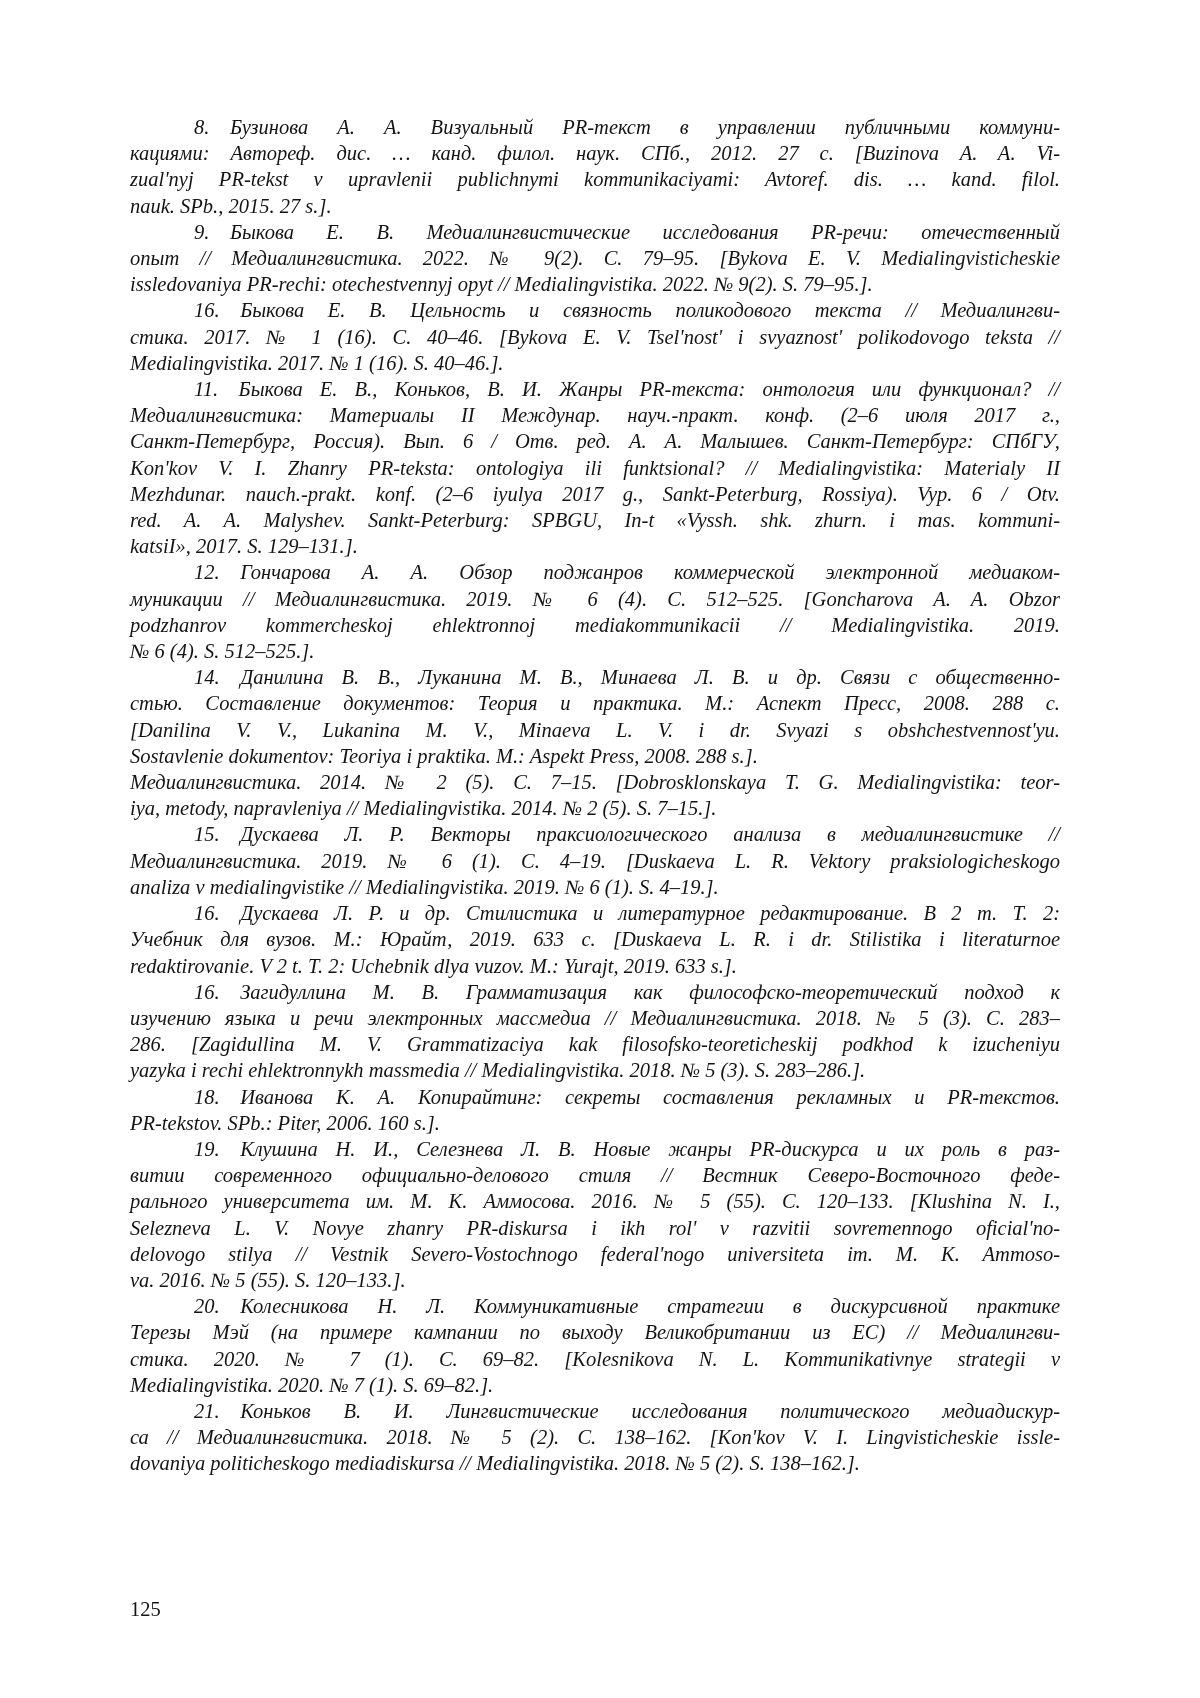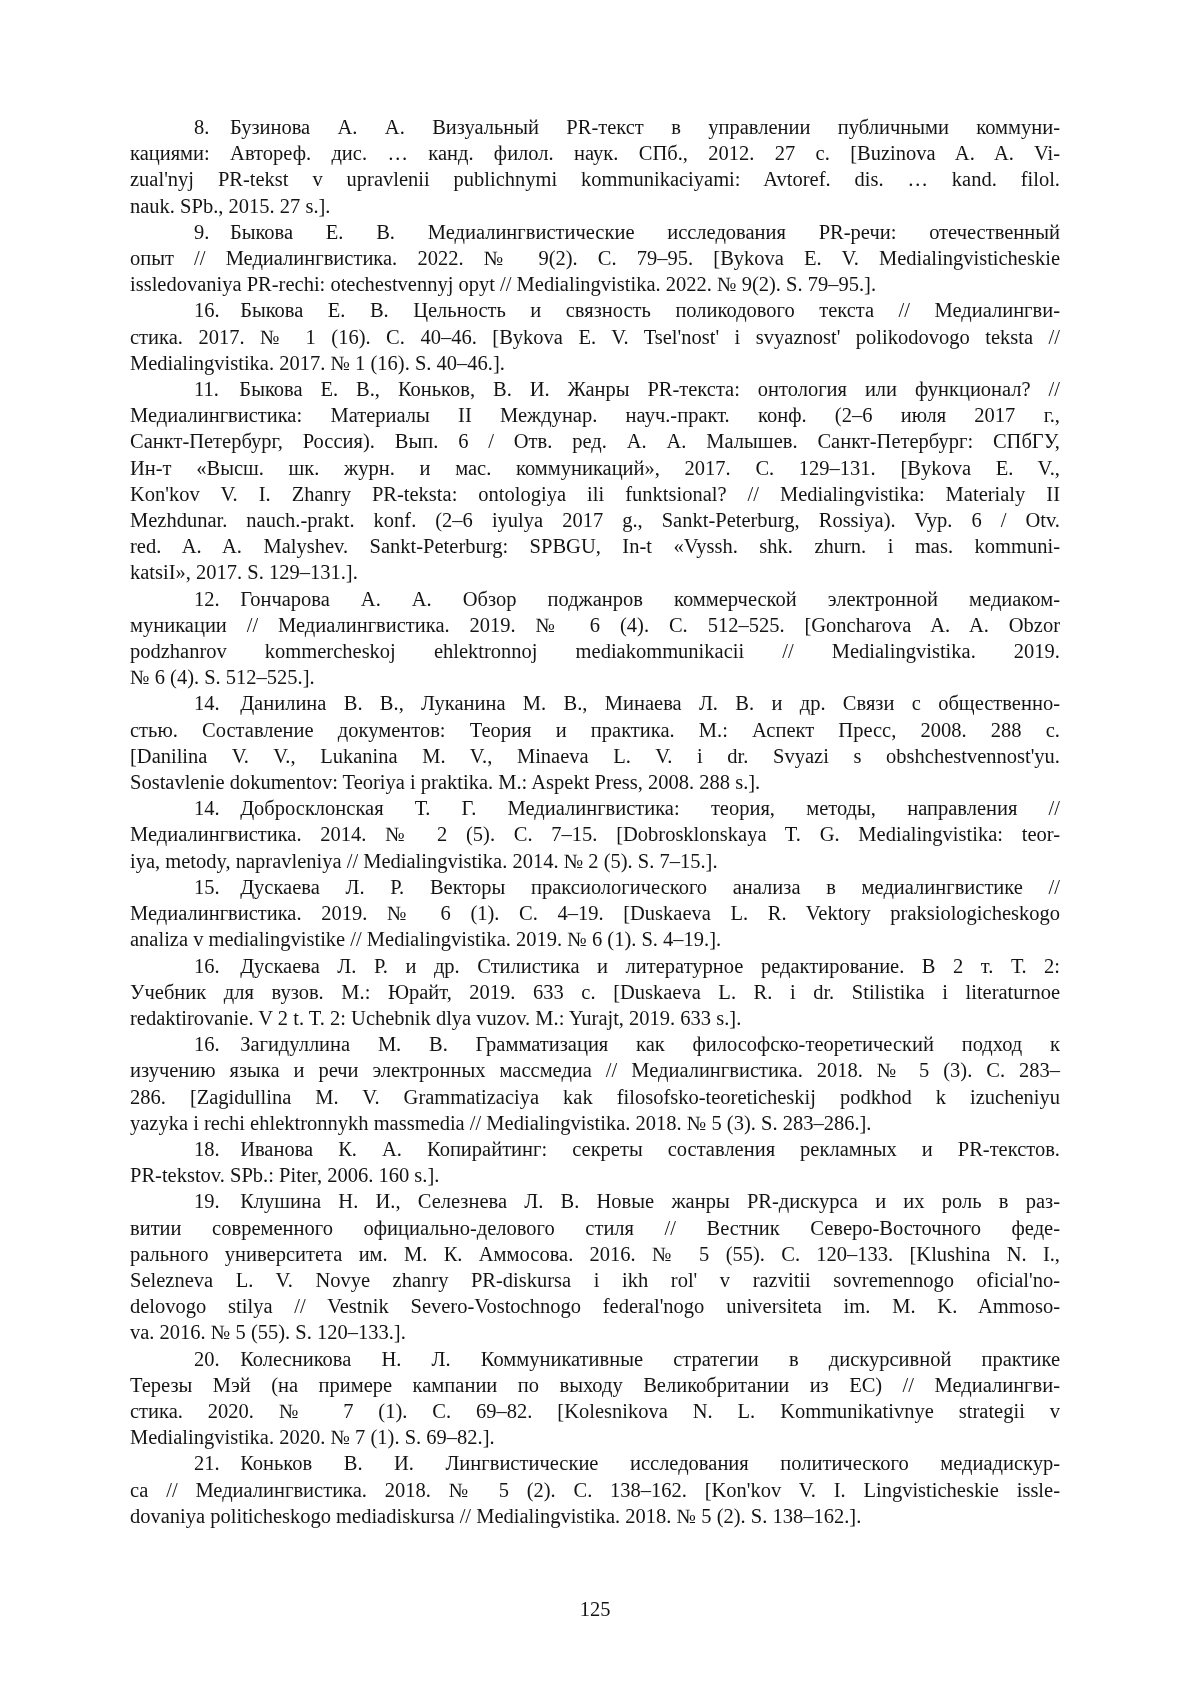--- a/index.html
+++ b/index.html
@@ -10,20 +10,21 @@
     margin: 0 auto;
     background: #ffffff;
     color: #141414;
     font-family: "Liberation Serif", "DejaVu Serif", serif;
   }
   .textblock {
     position: absolute;
     left: 130px;
     top: 114px;
     width: 930px;
+    font-style: italic;
   }
   .ref {
     margin: 0;
     padding: 0;
     font-size: 20.5px;
     line-height: 26.2px;
   }
   .ln {
     display: block;
     text-align: justify;
@@ -31,21 +32,21 @@
     white-space: normal;
     hyphens: none;
   }
   .ln.first { text-indent: 64px; }
   .ln.last  { text-align-last: left; }
   .pagenum {
     position: absolute;
     left: 130px;
     top: 1596px;
     width: 930px;
-    text-align: center;
+    text-align: left;
     font-size: 20.5px;
     line-height: 26px;
   }
 </style>
 </head>
 <body>
 
 <div class="page">
   <main class="textblock">
 
@@ -65,21 +66,20 @@
     <p class="ref">
       <span class="ln first">16.  Быкова Е. В. Цельность и связность поликодового текста // Медиалингви-</span>
       <span class="ln">стика. 2017. № 1 (16). С. 40–46. [Bykova E. V. Tsel'nost' i svyaznost' polikodovogo teksta //</span>
       <span class="ln last">Medialingvistika. 2017. № 1 (16). S. 40–46.].</span>
     </p>
 
     <p class="ref">
       <span class="ln first">11.  Быкова Е. В., Коньков, В. И. Жанры PR-текста: онтология или функционал? //</span>
       <span class="ln">Медиалингвистика: Материалы II Междунар. науч.-практ. конф. (2–6 июля 2017 г.,</span>
       <span class="ln">Санкт-Петербург, Россия). Вып. 6 / Отв. ред. А. А. Малышев. Санкт-Петербург: СПбГУ,</span>
-      <span class="ln">Ин-т «Высш. шк. журн. и мас. коммуникаций», 2017. С. 129–131. [Bykova E. V.,</span>
       <span class="ln">Kon'kov V. I. Zhanry PR-teksta: ontologiya ili funktsional? // Medialingvistika: Materialy II</span>
       <span class="ln">Mezhdunar. nauch.-prakt. konf. (2–6 iyulya 2017 g., Sankt-Peterburg, Rossiya). Vyp. 6 / Otv.</span>
       <span class="ln">red. A. A. Malyshev. Sankt-Peterburg: SPBGU, In-t «Vyssh. shk. zhurn. i mas. kommuni-</span>
       <span class="ln last">katsiI», 2017. S. 129–131.].</span>
     </p>
 
     <p class="ref">
       <span class="ln first">12.  Гончарова А. А. Обзор поджанров коммерческой электронной медиаком-</span>
       <span class="ln">муникации // Медиалингвистика. 2019. № 6 (4). С. 512–525. [Goncharova A. A. Obzor</span>
       <span class="ln">podzhanrov kommercheskoj ehlektronnoj mediakommunikacii // Medialingvistika. 2019.</span>
@@ -87,21 +87,20 @@
     </p>
 
     <p class="ref">
       <span class="ln first">14.  Данилина В. В., Луканина М. В., Минаева Л. В. и др. Связи с общественно-</span>
       <span class="ln">стью. Составление документов: Теория и практика. М.: Аспект Пресс, 2008. 288 с.</span>
       <span class="ln">[Danilina V. V., Lukanina M. V., Minaeva L. V. i dr. Svyazi s obshchestvennost'yu.</span>
       <span class="ln last">Sostavlenie dokumentov: Teoriya i praktika. M.: Aspekt Press, 2008. 288 s.].</span>
     </p>
 
     <p class="ref">
-      <span class="ln first">14.  Добросклонская Т. Г. Медиалингвистика: теория, методы, направления //</span>
       <span class="ln">Медиалингвистика. 2014. № 2 (5). С. 7–15. [Dobrosklonskaya T. G. Medialingvistika: teor-</span>
       <span class="ln last">iya, metody, napravleniya // Medialingvistika. 2014. № 2 (5). S. 7–15.].</span>
     </p>
 
     <p class="ref">
       <span class="ln first">15.  Дускаева Л. Р. Векторы праксиологического анализа в медиалингвистике //</span>
       <span class="ln">Медиалингвистика. 2019. № 6 (1). С. 4–19. [Duskaeva L. R. Vektory praksiologicheskogo</span>
       <span class="ln last">analiza v medialingvistike // Medialingvistika. 2019. № 6 (1). S. 4–19.].</span>
     </p>
 

